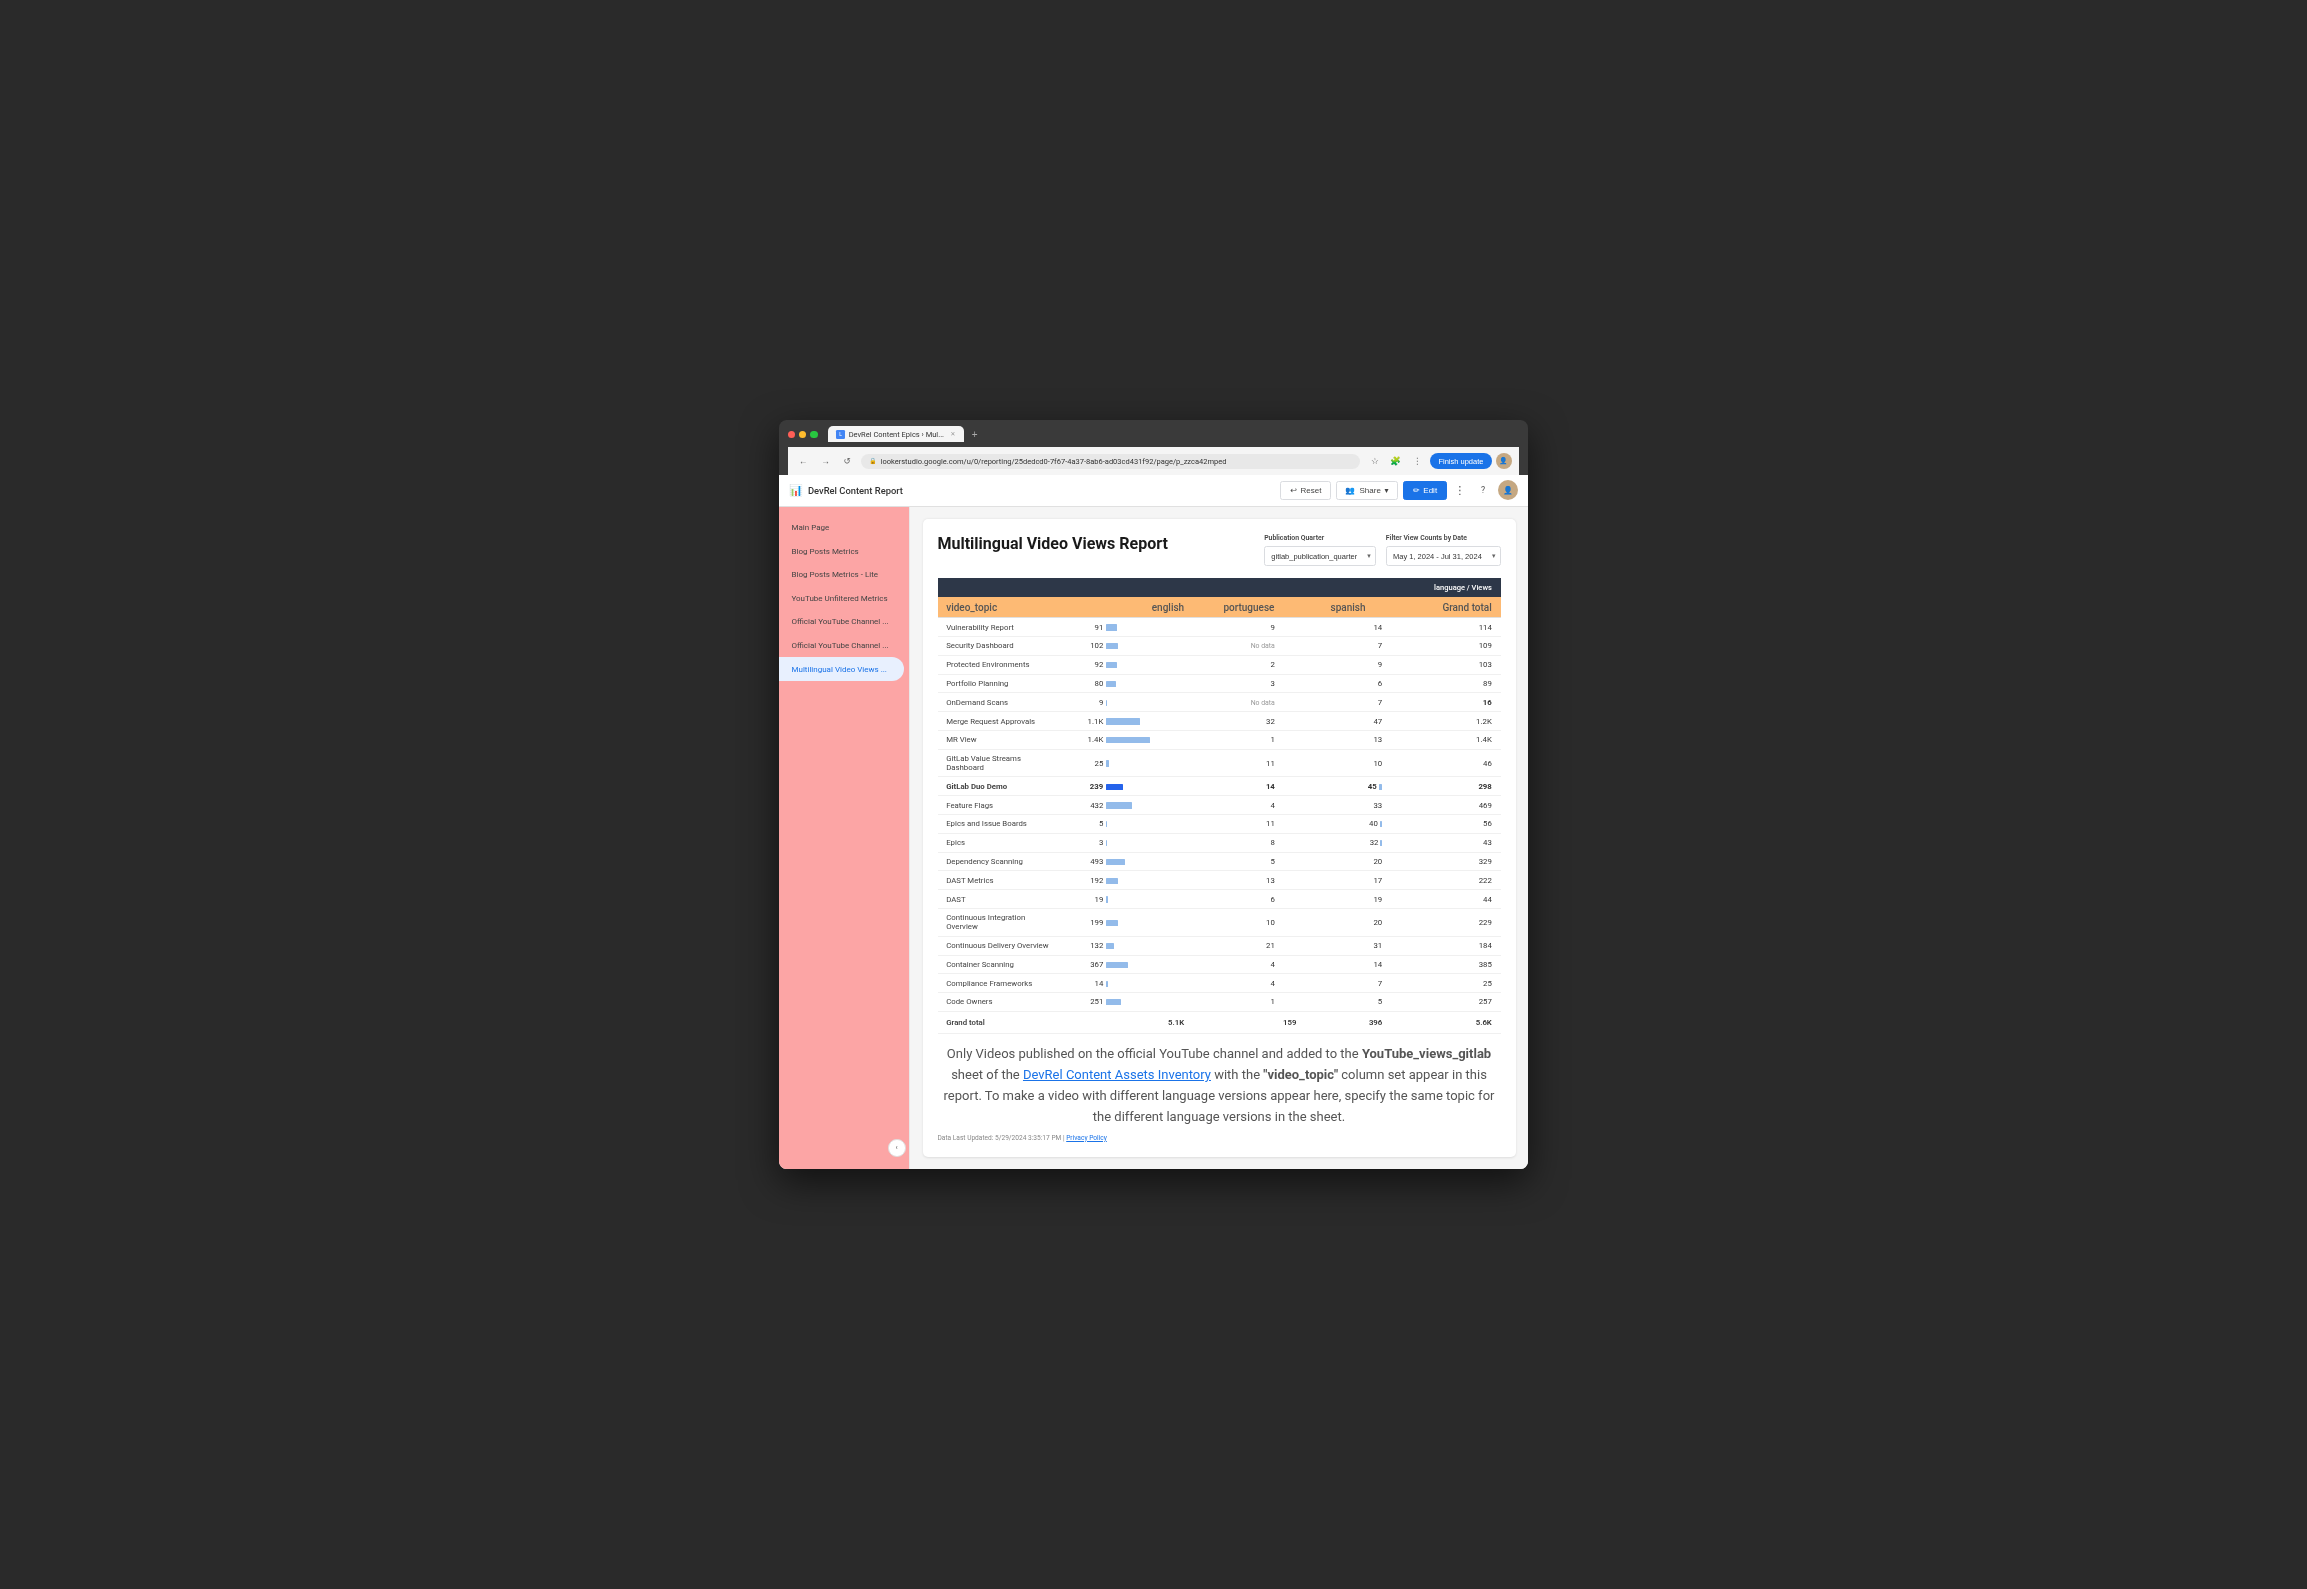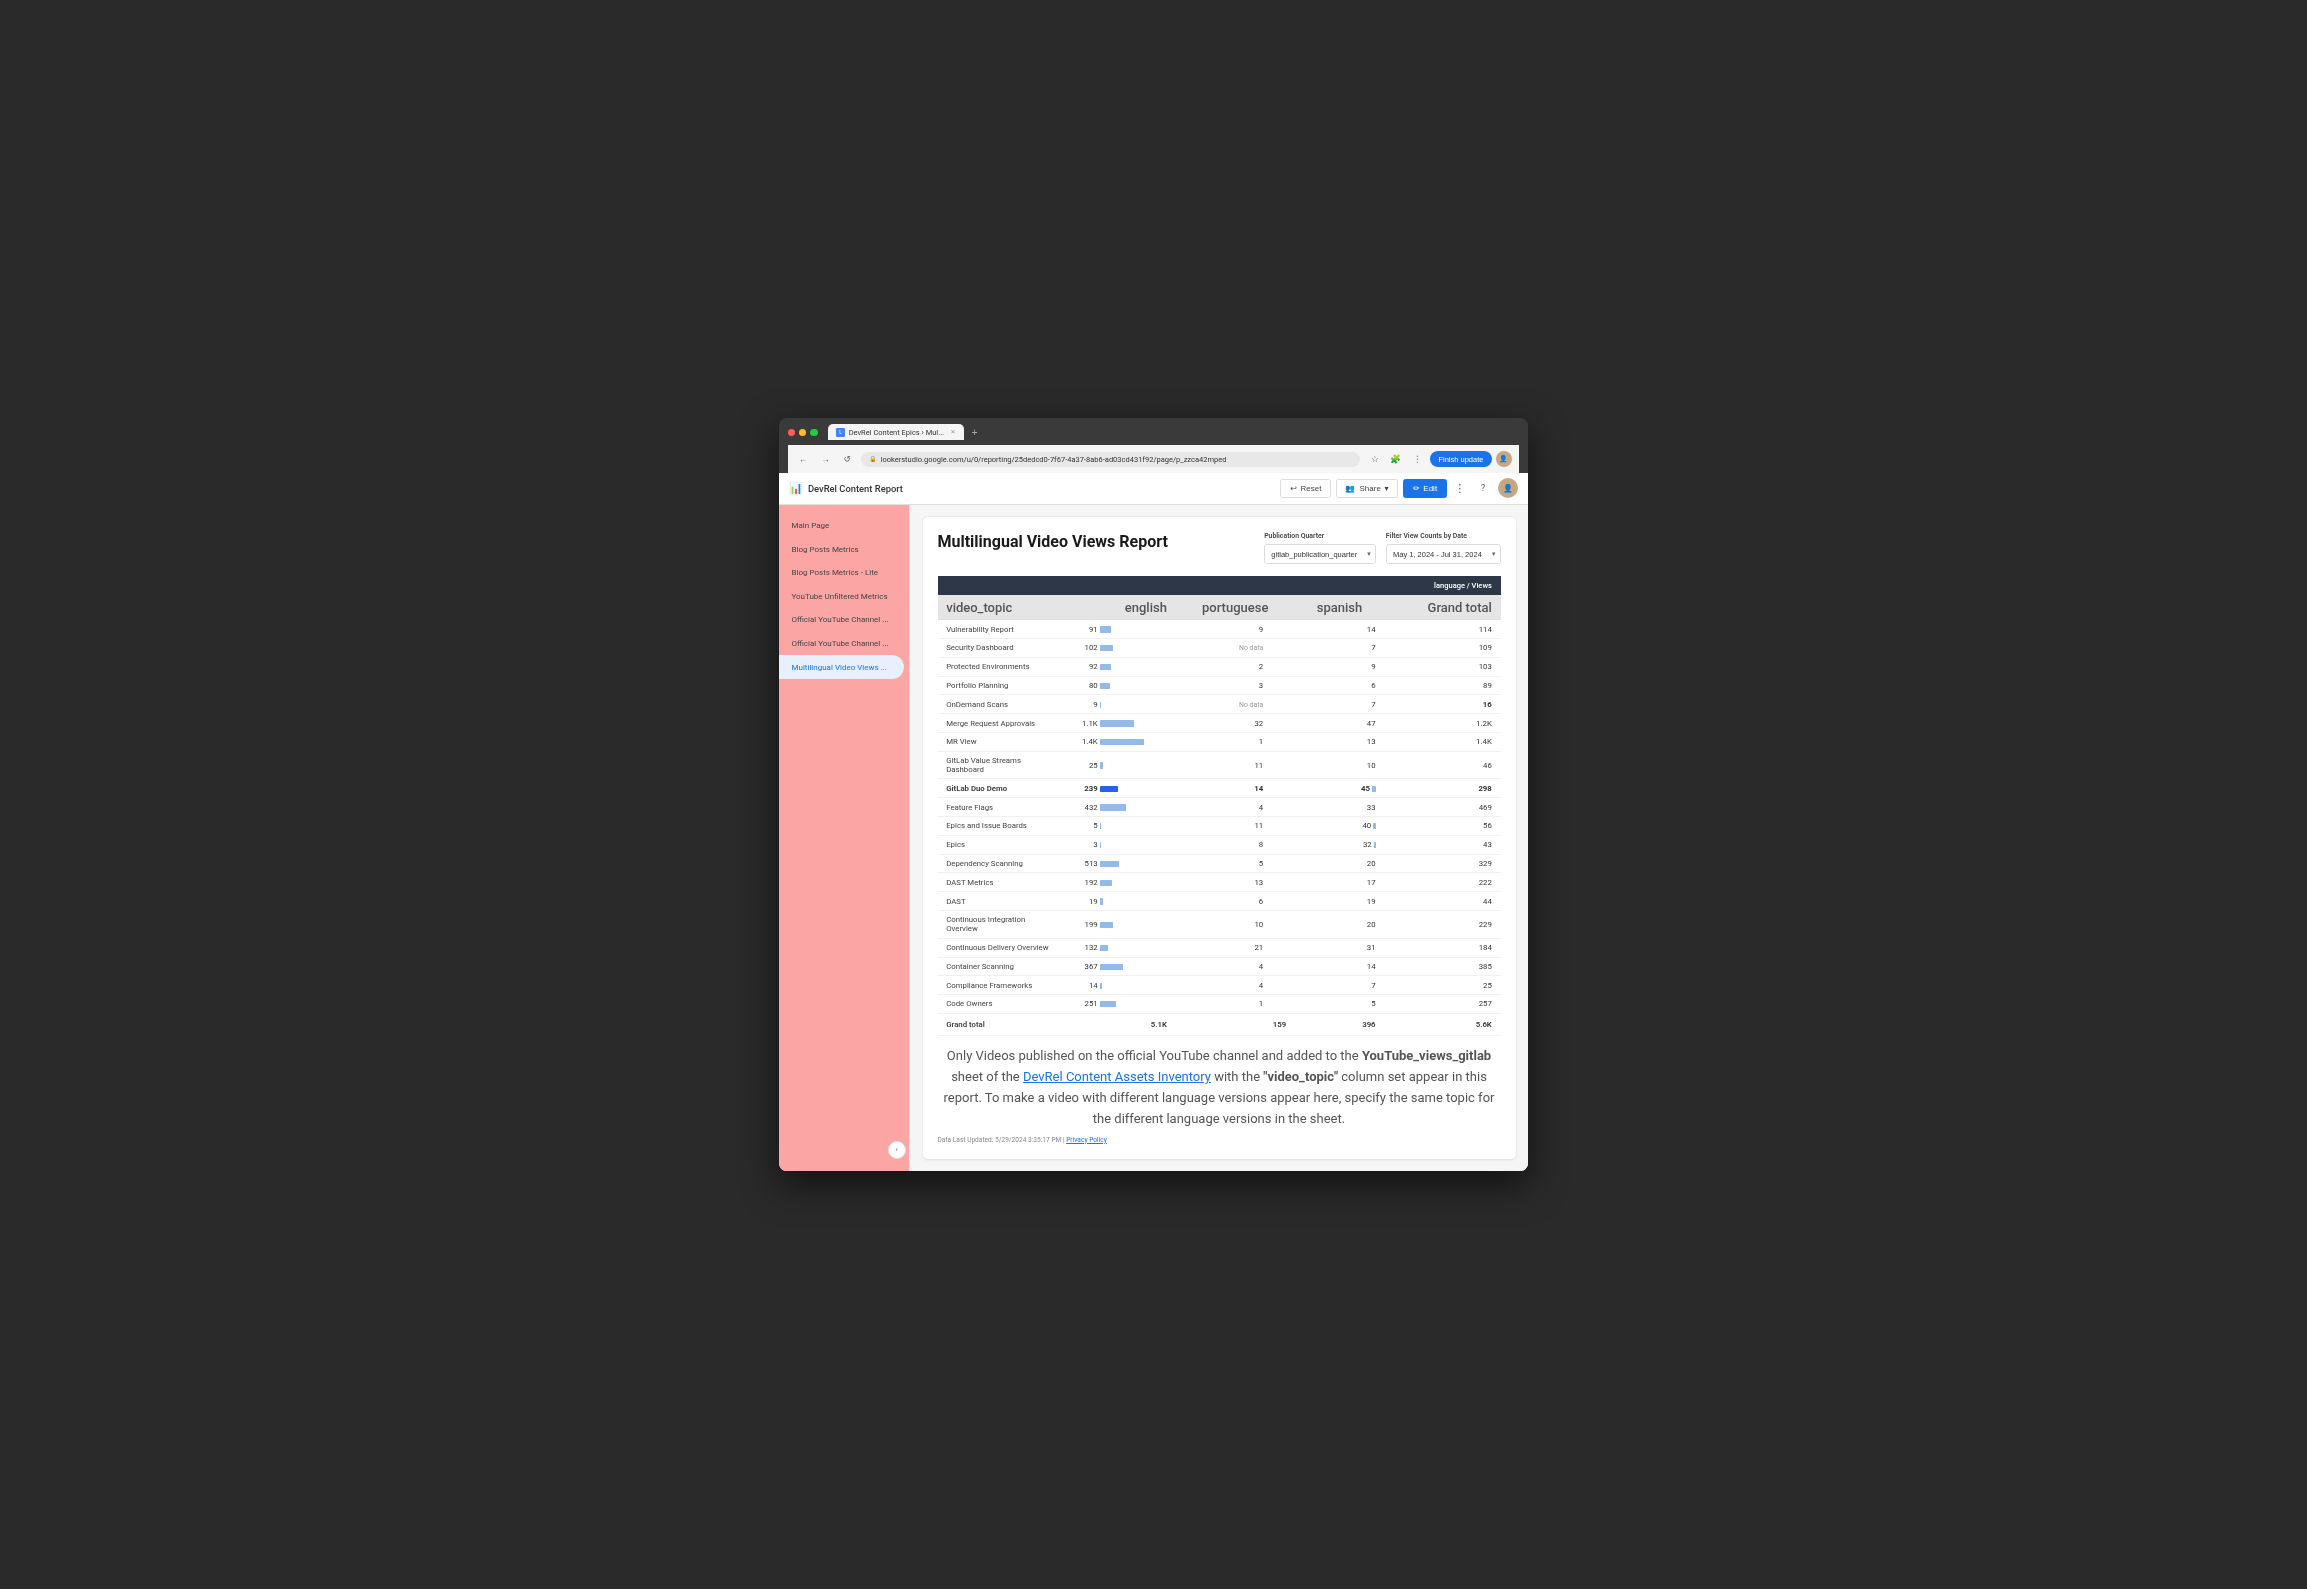--- a/index.html
+++ b/index.html
@@ -350,23 +350,23 @@
       font-size: 7.5px;
     }
     .table-header-dark th:first-child {
       text-align: left;
     }
     .col-headers th {
       padding: 4.4px 8.7px;
       border-bottom: 0.6px solid #e0e0e0;
       color: #555;
       font-weight: 500;
-      font-size: 13px;
+      font-size: 10px;
       text-align: right;
-      background: #e5e5e5;
+      background: #fdba74;
     }
     .col-headers th:first-child {
       text-align: left;
     }
     .data-table tbody tr {
       border-bottom: 0.6px solid #f0f0f0;
     }
     .data-table tbody tr.highlighted {
       font-weight: 700;
     }
@@ -654,21 +654,21 @@
                   <td>Epics</td>
                   <td style="text-align: right; padding-right: 1.2px;">3</td>
                   <td style="text-align: left; padding-left: 1.2px;"><div style="width: 0.6px; height: 6.2px; background: rgb(147, 187, 234); display: inline-block; border-radius: 0.6px; vertical-align: middle;"></div></td>
                   <td style="text-align: right;">8</td>
                   <td style="text-align: left; padding-left: 1.2px;"></td>
                   <td style="text-align: right;">32 <div style="width:1.9px;height:6.2px;background:#93bbea;display:inline-block;border-radius:0.6px;vertical-align:middle;"></div></td>
                   <td style="font-weight: normal;">43</td>
                 </tr>
                 <tr>
                   <td>Dependency Scanning</td>
-                  <td style="text-align: right; padding-right: 1.2px;">513</td>
+                  <td style="text-align: right; padding-right: 1.2px;">493</td>
                   <td style="text-align: left; padding-left: 1.2px;"><div style="width: 19px; height: 6.2px; background: rgb(147, 187, 234); display: inline-block; border-radius: 0.6px; vertical-align: middle;"></div></td>
                   <td style="text-align: right;">5</td>
                   <td style="text-align: left; padding-left: 1.2px;"></td>
                   <td style="text-align: right;">20</td>
                   <td style="font-weight: normal;">329</td>
                 </tr>
                 <tr>
                   <td>DAST Metrics</td>
                   <td style="text-align: right; padding-right: 1.2px;">192</td>
                   <td style="text-align: left; padding-left: 1.2px;"><div style="width: 12px; height: 6.2px; background: rgb(147, 187, 234); display: inline-block; border-radius: 0.6px; vertical-align: middle;"></div></td>

